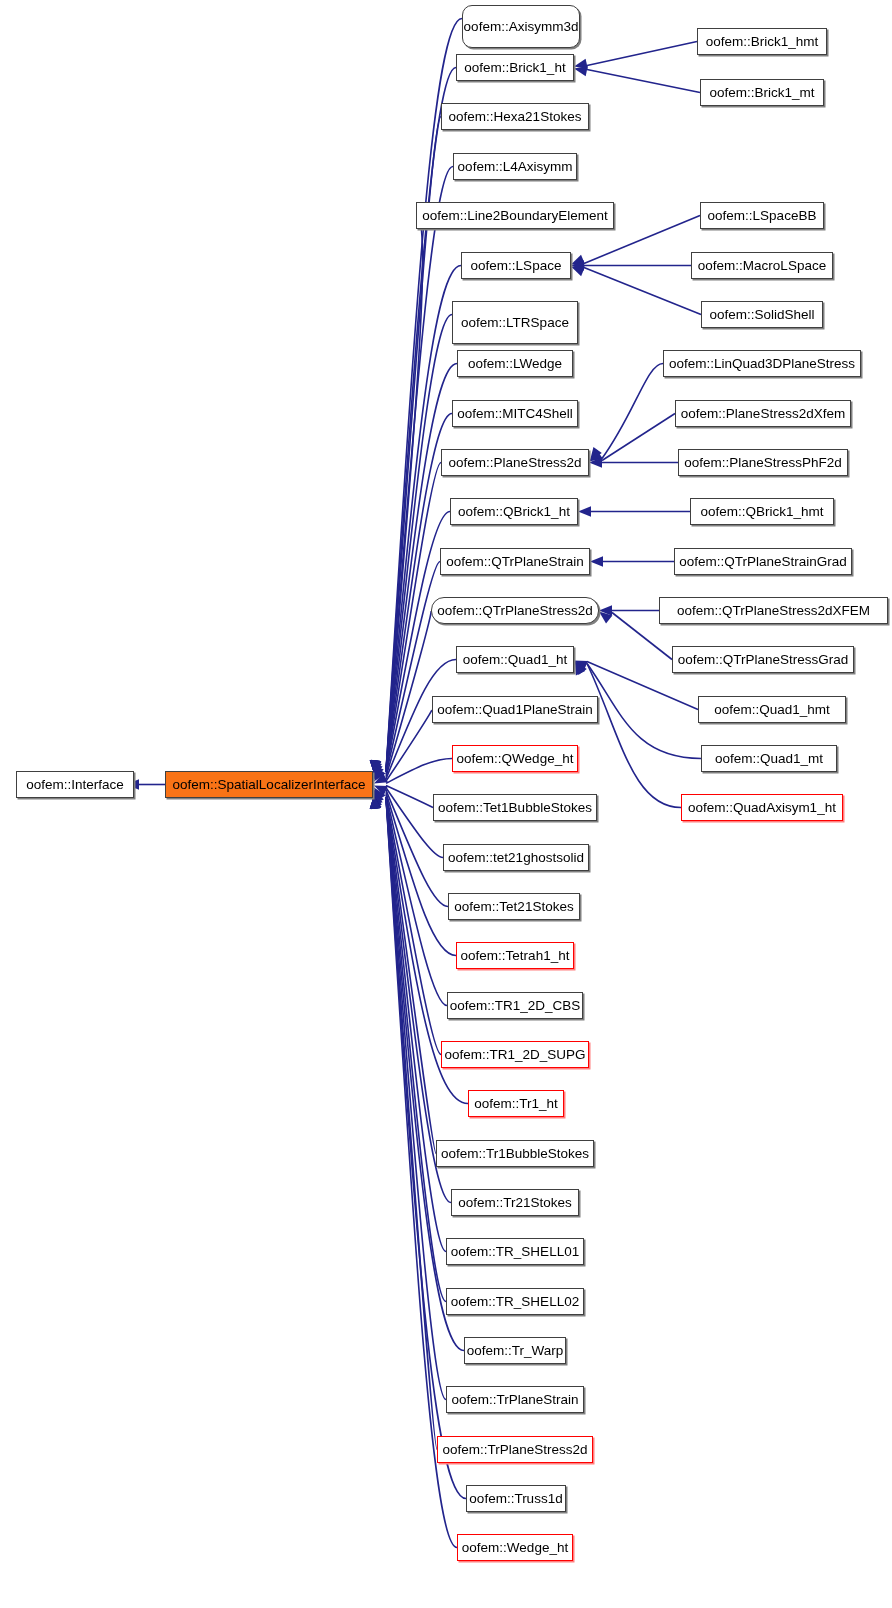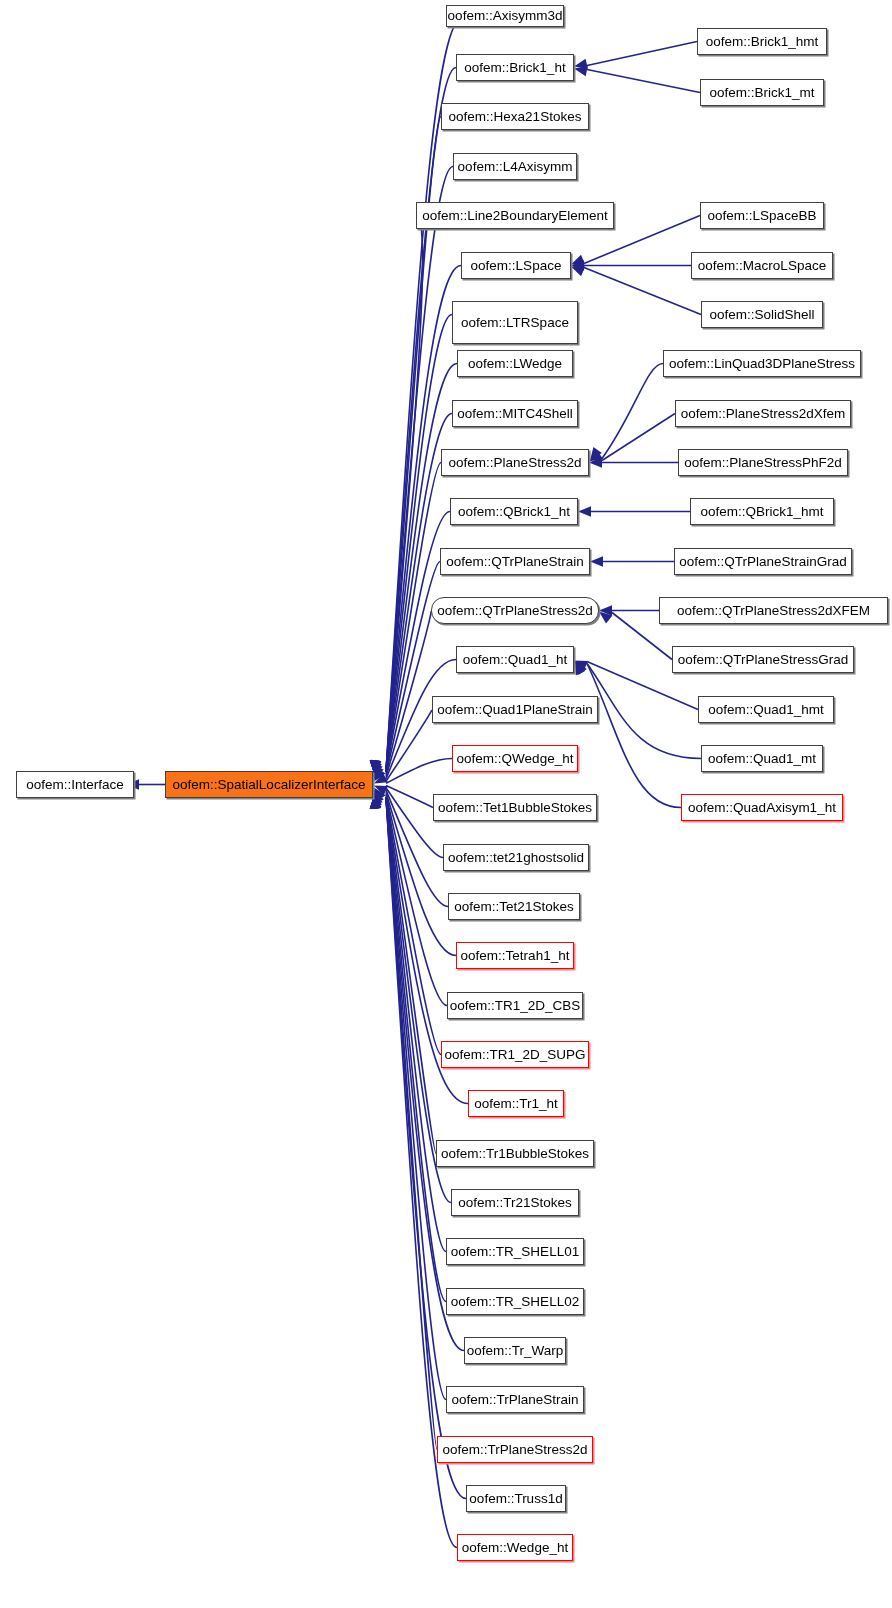--- a/index.html
+++ b/index.html
@@ -153,21 +153,21 @@
       <polygon points="575,661.5 586.8418980062172,668.9705723750159 578.4230486424221,675.0765510344717" fill="#22248c"></polygon>
       <path d="M 587 663.5 C 620 733.5, 632 807.5, 681 807.5" stroke="#22248c" stroke-width="1.6" fill="none"></path>
       <polygon points="575,661.5 585.246983355658,671.0414533541209 575.8399166684966,675.4762133637828" fill="#22248c"></polygon>
     </svg>
 <div class="node-box" style="left: 16px; top: 771px; width: 118px; height: 27px;">
       <span class="node-label">oofem::Interface</span>
     </div>
     <div class="node-box root" style="left: 165px; top: 771px; width: 208px; height: 27px;">
       <span class="node-label">oofem::SpatialLocalizerInterface</span>
     </div>
-    <div class="node-box" style="left: 446px; top: 5px; width: 118px; height: 22px;">
+    <div class="node-box" style="left: 462px; top: 5px; width: 118px; height: 43px; border-radius: 10px;">
       <span class="node-label">oofem::Axisymm3d</span>
     </div>
     <div class="node-box" style="left: 456px; top: 54px; width: 118px; height: 27px;">
       <span class="node-label">oofem::Brick1_ht</span>
     </div>
     <div class="node-box" style="left: 441px; top: 103px; width: 148px; height: 27px;">
       <span class="node-label">oofem::Hexa21Stokes</span>
     </div>
     <div class="node-box" style="left: 453px; top: 153px; width: 124px; height: 27px;">
       <span class="node-label">oofem::L4Axisymm</span>
@@ -285,22 +285,22 @@
     </div>
     <div class="node-box" style="left: 674px; top: 548px; width: 178px; height: 27px;">
       <span class="node-label">oofem::QTrPlaneStrainGrad</span>
     </div>
     <div class="node-box" style="left: 659px; top: 597px; width: 229px; height: 27px;">
       <span class="node-label">oofem::QTrPlaneStress2dXFEM</span>
     </div>
     <div class="node-box" style="left: 672px; top: 646px; width: 182px; height: 27px;">
       <span class="node-label">oofem::QTrPlaneStressGrad</span>
     </div>
-    <div class="node-box" style="left: 698px; top: 696px; width: 136px; height: 27px;">
+    <div class="node-box" style="left: 698px; top: 696px; width: 148px; height: 27px;">
       <span class="node-label">oofem::Quad1_hmt</span>
     </div>
-    <div class="node-box" style="left: 701px; top: 745px; width: 122px; height: 27px;">
+    <div class="node-box" style="left: 701px; top: 745px; width: 136px; height: 27px;">
       <span class="node-label">oofem::Quad1_mt</span>
     </div>
     <div class="node-box red" style="left: 681px; top: 794px; width: 162px; height: 27px;">
       <span class="node-label">oofem::QuadAxisym1_ht</span>
     </div>
   </div>
 
 </body></html>

